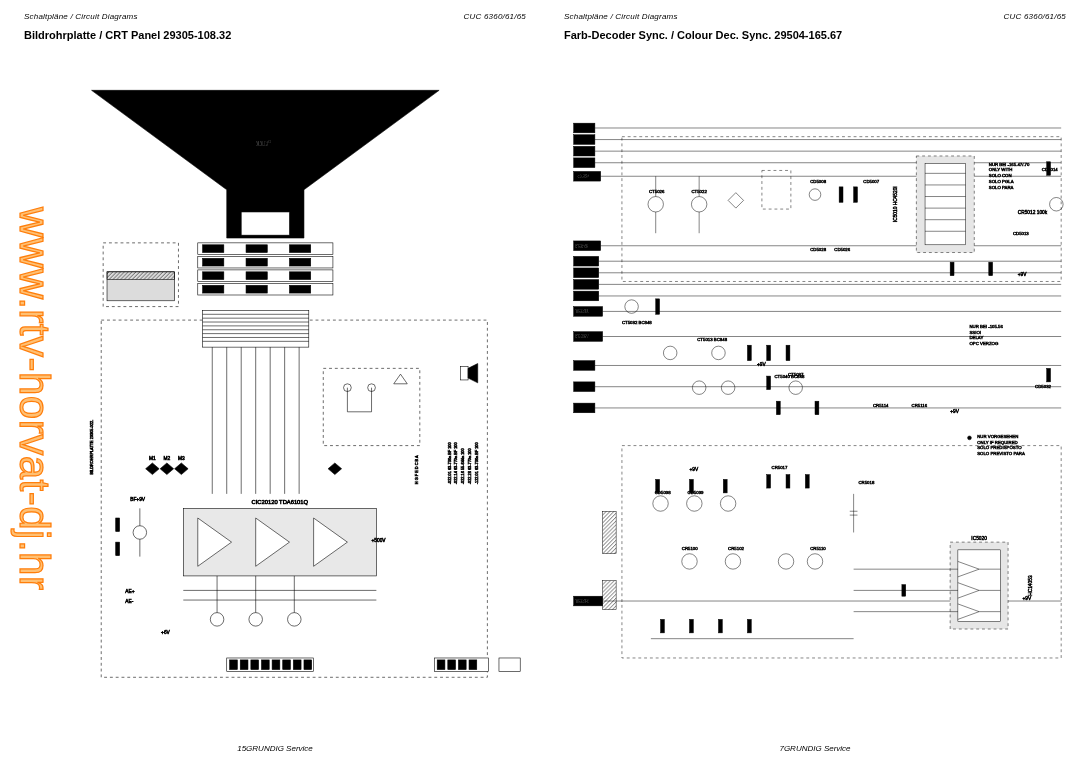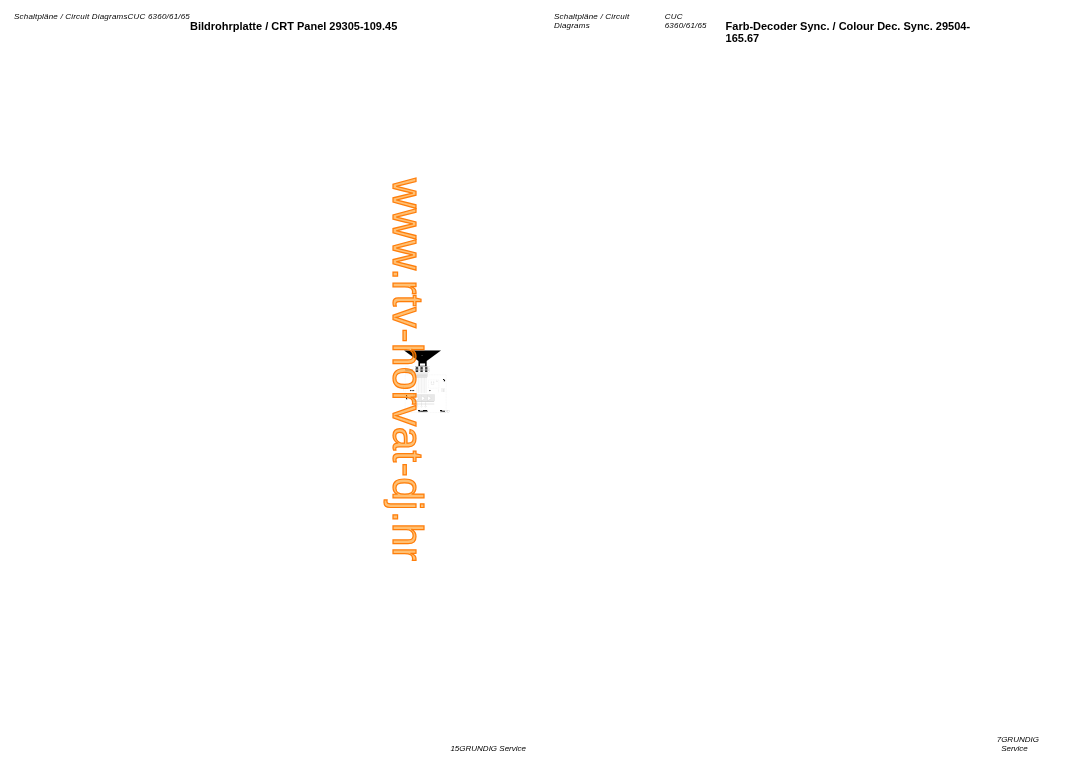--- a/index.html
+++ b/index.html
@@ -9,23 +9,23 @@
     background: #fff;
     font-family: Arial, Helvetica, sans-serif;
     position: relative;
     overflow: hidden;
   }
   .spread { display: flex; width: 100%; height: 100%; }
   .page {
     width: 50%;
     height: 100%;
     position: relative;
-    padding: 12px 14px 10px 14px;
+    padding: 12px 14px 10px 24px;
     display: flex;
-    flex-direction: row;
+    flex-direction: column;
   }
   .divider {
     position: absolute;
     left: 50%;
     top: 0;
     width: 1px;
     height: 100%;
     background: #fff;
   }
   .hdr {
@@ -37,21 +37,21 @@
     letter-spacing: 0.2px;
   }
   .title {
     font-size: 11px;
     font-weight: bold;
     margin-top: 8px;
     color: #000;
   }
   .ftr {
     display: flex;
-    justify-content: flex-end;
+    justify-content: center;
     font-size: 8px;
     font-style: italic;
     color: #000;
     margin-top: auto;
   }
   .schematic-area {
     flex: 1;
     position: relative;
     margin-top: 6px;
     margin-bottom: 6px;
@@ -82,21 +82,21 @@
 </head>
 <body>
 
 <div class="spread">
 
   <div class="page">
     <div class="hdr">
       <span>Schaltpläne / Circuit Diagrams</span>
       <span>CUC 6360/61/65</span>
     </div>
-    <div class="title">Bildrohrplatte / CRT Panel 29305-109.45</div>
+    <div class="title">Bildrohrplatte / CRT Panel 29305-108.32</div>
 
     <div class="schematic-area">
       <svg viewBox="0 0 520 650">
         <g stroke="#000" stroke-width="0.6" fill="none">
 
           <path d="M70 12 L430 12 L290 115 L290 165 L210 165 L210 115 Z" fill="#000" stroke="#000"></path>
 
           <rect x="225" y="138" width="50" height="24" fill="#fff" stroke="#000"></rect>
 
           <text x="248" y="70" font-size="8" fill="#fff" text-anchor="middle">110°</text>

